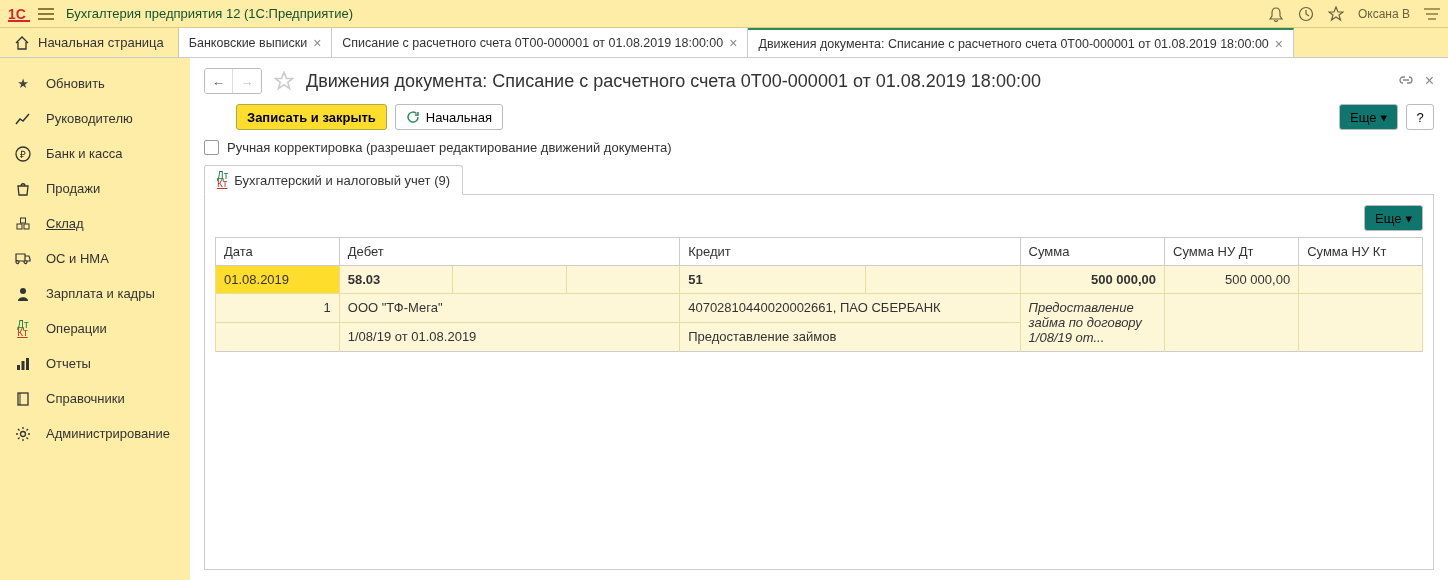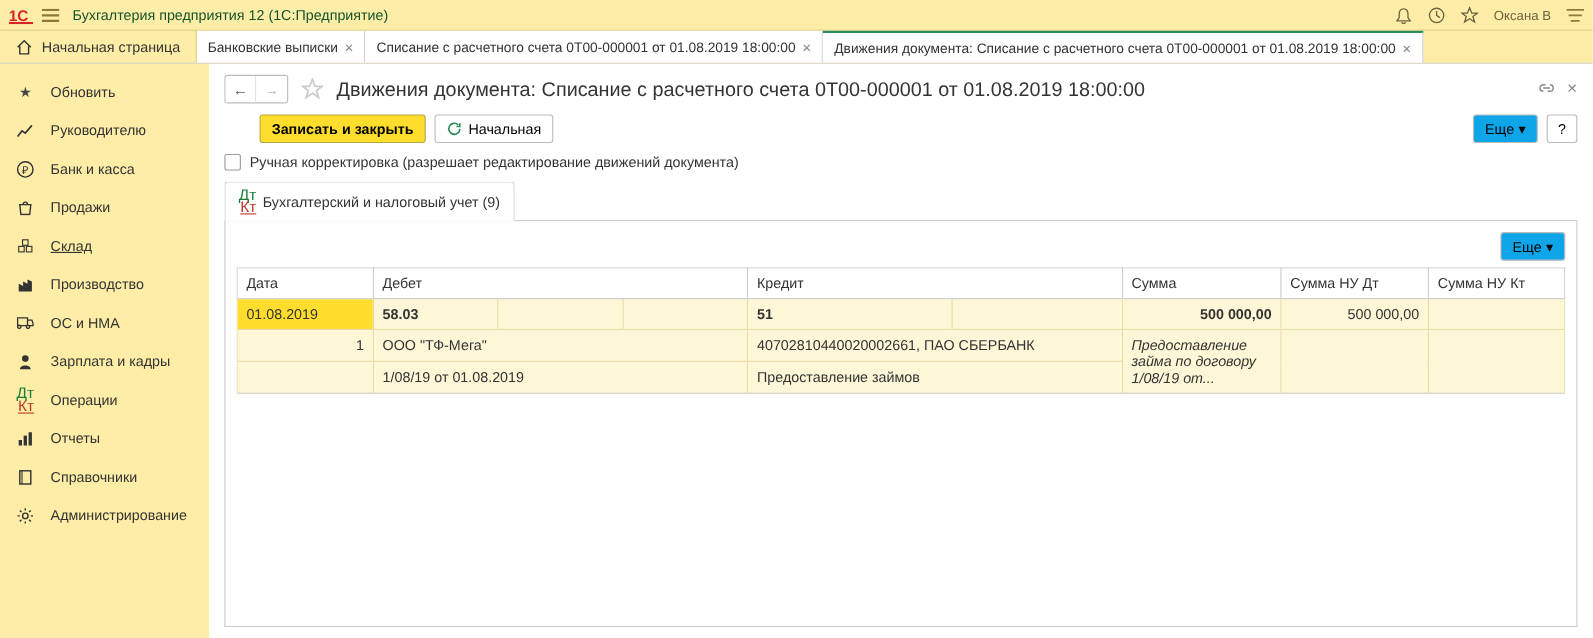--- a/index.html
+++ b/index.html
@@ -37,30 +37,30 @@
   .navbox button:last-child { border-right: none; color: #bbb; }
   .star-ico { color: #ccc; margin: 0 6px; display: flex; }
   .page-title { font-size: 18px; font-weight: normal; flex: 1; }
   .hdr-right { display: flex; gap: 10px; align-items: center; }
   .link-ico { color: #888; }
   .close-ico { color: #888; font-size: 16px; cursor: pointer; }
   
   .toolbar { display: flex; align-items: center; gap: 8px; margin-bottom: 10px; padding-left: 32px; }
   .btn { height: 26px; padding: 0 10px; border: 1px solid #b5a642; border-radius: 3px; background: #ffdd2d; cursor: pointer; font-size: 13px; font-weight: bold; }
   .btn-plain { background: #fff; border: 1px solid #bbb; font-weight: normal; display: flex; align-items: center; gap: 6px; }
-  .btn-more { background: #0ea5e9; border: 1px solid #bbb; font-weight: normal; display: flex; align-items: center; gap: 4px; }
+  .btn-more { background: #0f766e; border: 1px solid #bbb; font-weight: normal; display: flex; align-items: center; gap: 4px; }
   .spacer { flex: 1; }
   .btn-help { width: 28px; justify-content: center; }
   
   .chk-row { display: flex; align-items: center; gap: 8px; margin-bottom: 10px; }
   .chk { width: 15px; height: 15px; border: 1px solid #999; border-radius: 2px; background: #fff; }
   
   .tabset { display: flex; border-bottom: 1px solid #ccc; margin-bottom: 0; }
   .innertab { padding: 6px 12px; border: 1px solid #ccc; border-bottom: 1px solid #fff; border-radius: 3px 3px 0 0; background: #fff; margin-bottom: -1px; display: flex; align-items: center; gap: 6px; font-size: 13px; }
-  .dtkt { font-size: 14px; line-height: 0.8; text-align: right; }
+  .dtkt { font-size: 10px; line-height: 0.8; }
   .dtkt .dt { color: #1a7c3a; }
   .dtkt .kt { color: #c0392b; text-decoration: underline; }
   
   .tabpanel { border: 1px solid #ccc; border-top: none; flex: 1; padding: 10px; display: flex; flex-direction: column; }
   .panel-toolbar { display: flex; justify-content: flex-end; margin-bottom: 6px; }
   
   
   .datatable { border: 1px solid #ccc; width: 100%; border-collapse: collapse; font-size: 13px; }
   .datatable th { background: #fff; border: 1px solid #ccc; padding: 6px 8px; text-align: left; font-weight: normal; }
   .datatable td { border-left: 1px solid #e8dca5; border-right: 1px solid #e8dca5; padding: 6px 8px; background: #fdf6d7; vertical-align: top; }
@@ -174,28 +174,20 @@
     </div>
     <div class="sidebar-item current">
       <span class="si-ico">
           <svg width="14" height="14">
             <rect x="1" y="7" width="5" height="5" fill="none" stroke="#333"></rect>
             <rect x="8" y="7" width="5" height="5" fill="none" stroke="#333"></rect>
             <rect x="4.5" y="1" width="5" height="5" fill="none" stroke="#333"></rect>
           </svg>
         </span>
       <span class="label">Склад</span>
-    </div>
-    <div class="sidebar-item">
-      <span class="si-ico">
-          <svg width="14" height="14">
-            <path d="M1 13 L1 6 L5 8 L5 4 L9 6 L9 2 L13 4 L13 13 Z" fill="#333"></path>
-          </svg>
-        </span>
-      <span class="label">Производство</span>
     </div>
     <div class="sidebar-item">
       <span class="si-ico">
           <svg width="16" height="12">
             <path d="M1 1 L10 1 L10 8 L1 8 Z M10 3 L14 3 L15 6 L15 8 L10 8 M4 9 A1.5 1.5 0 1 0 4 9.1 M12 9 A1.5 1.5 0 1 0 12 9.1" fill="none" stroke="#333" stroke-width="1.2"></path>
           </svg>
         </span>
       <span class="label">ОС и НМА</span>
     </div>
     <div class="sidebar-item">

